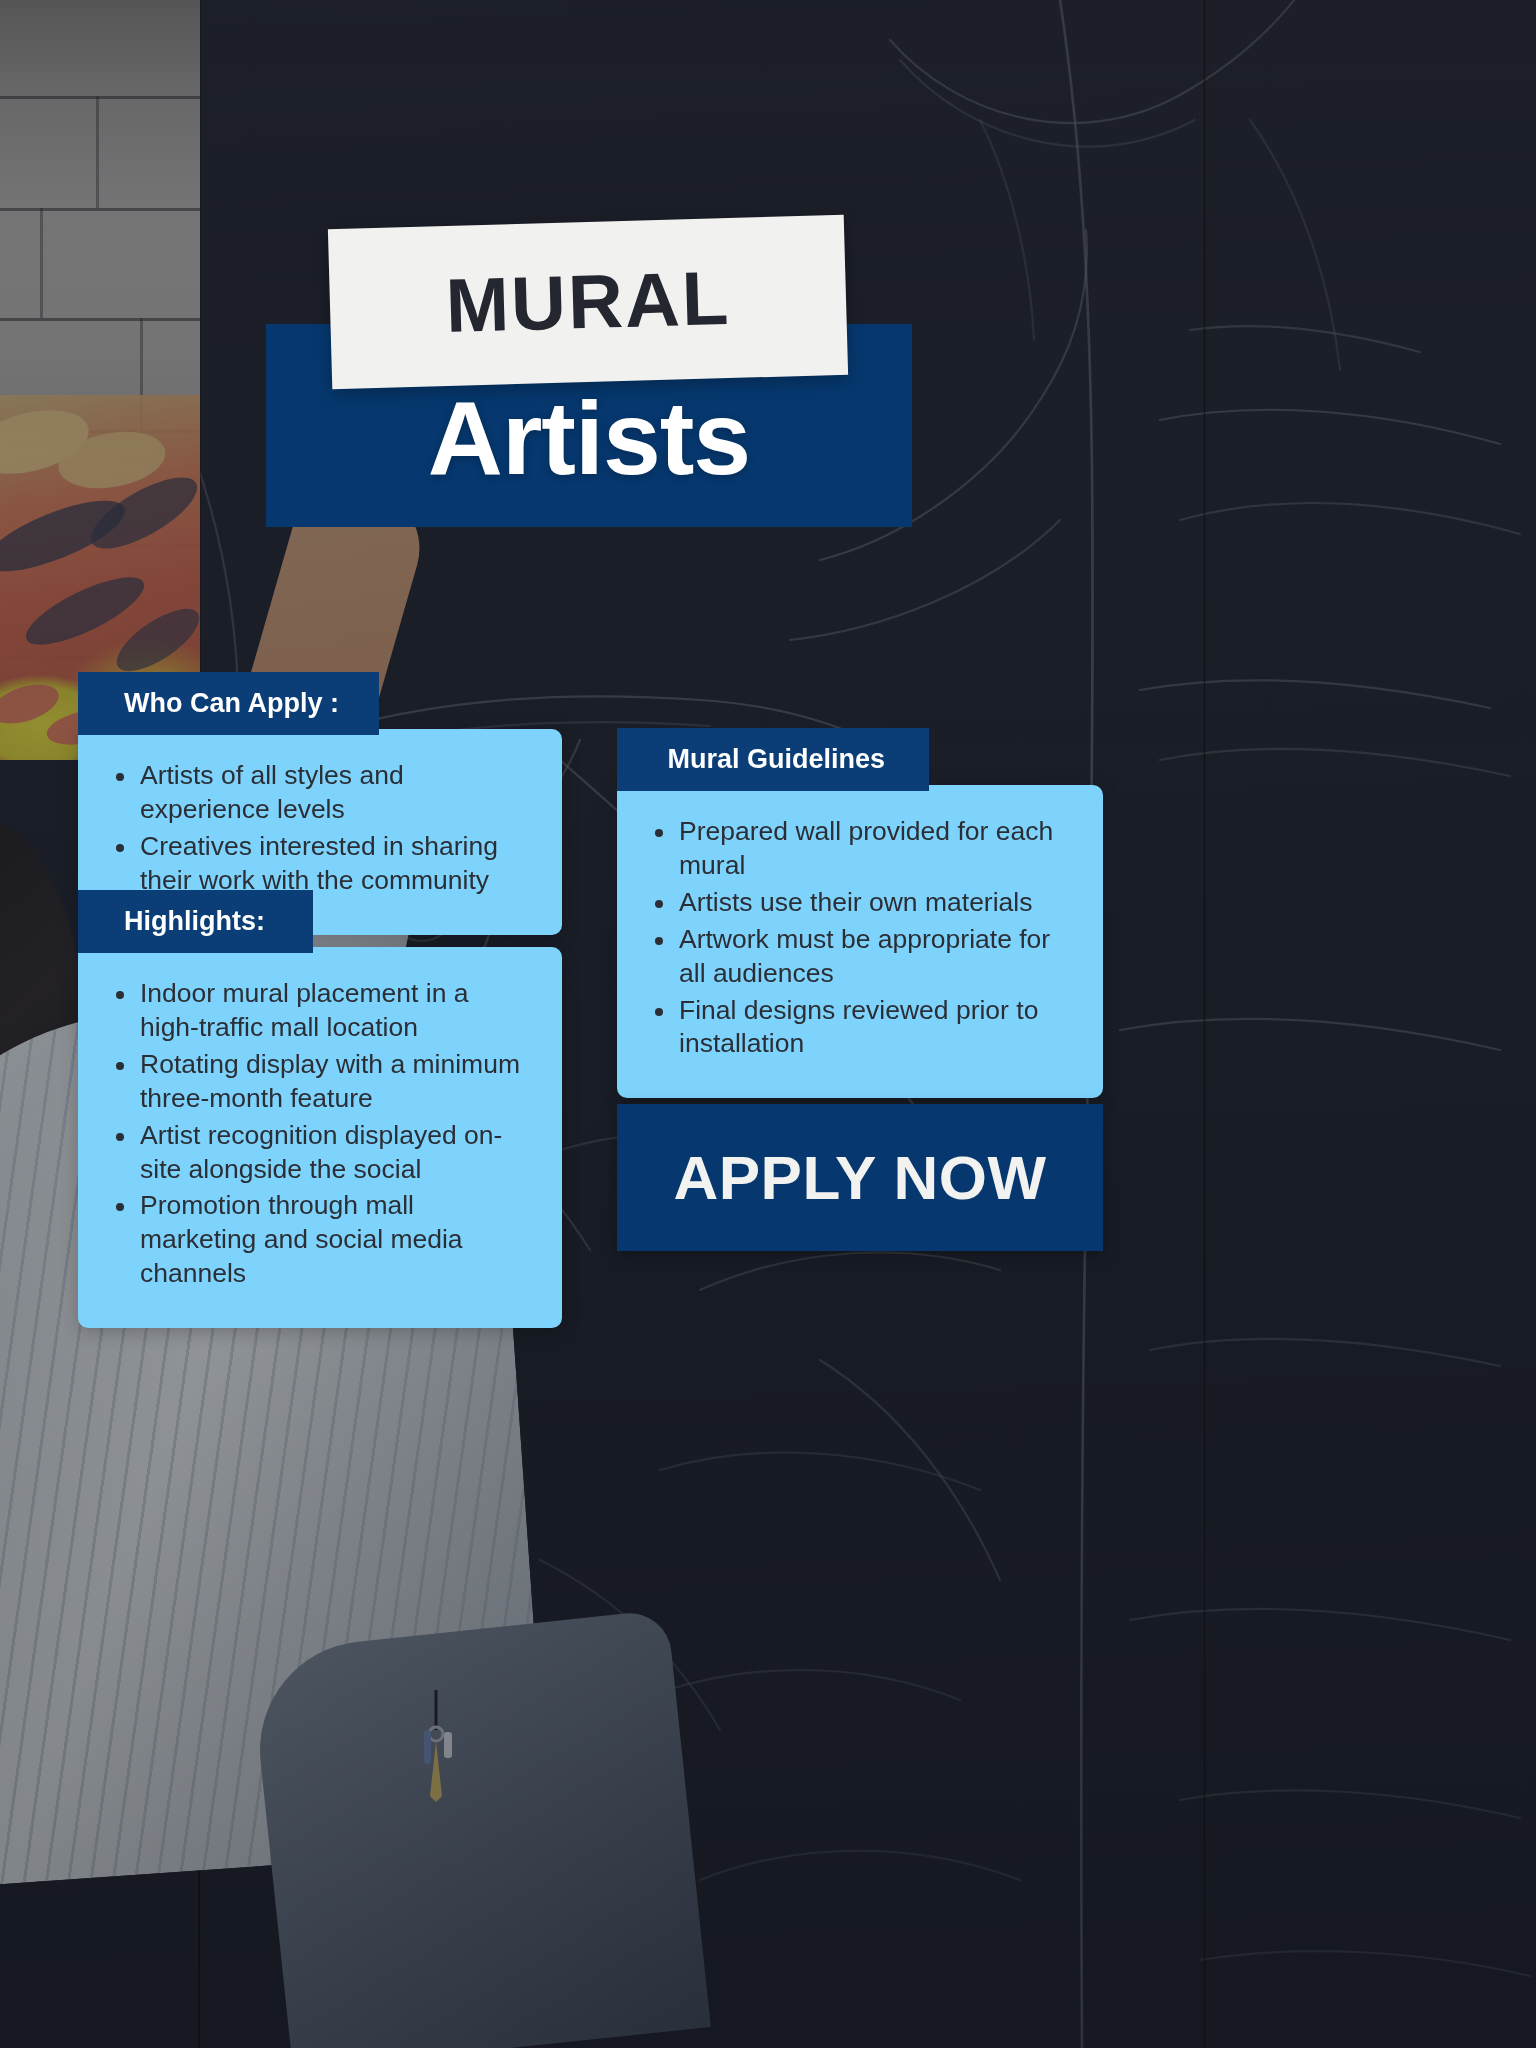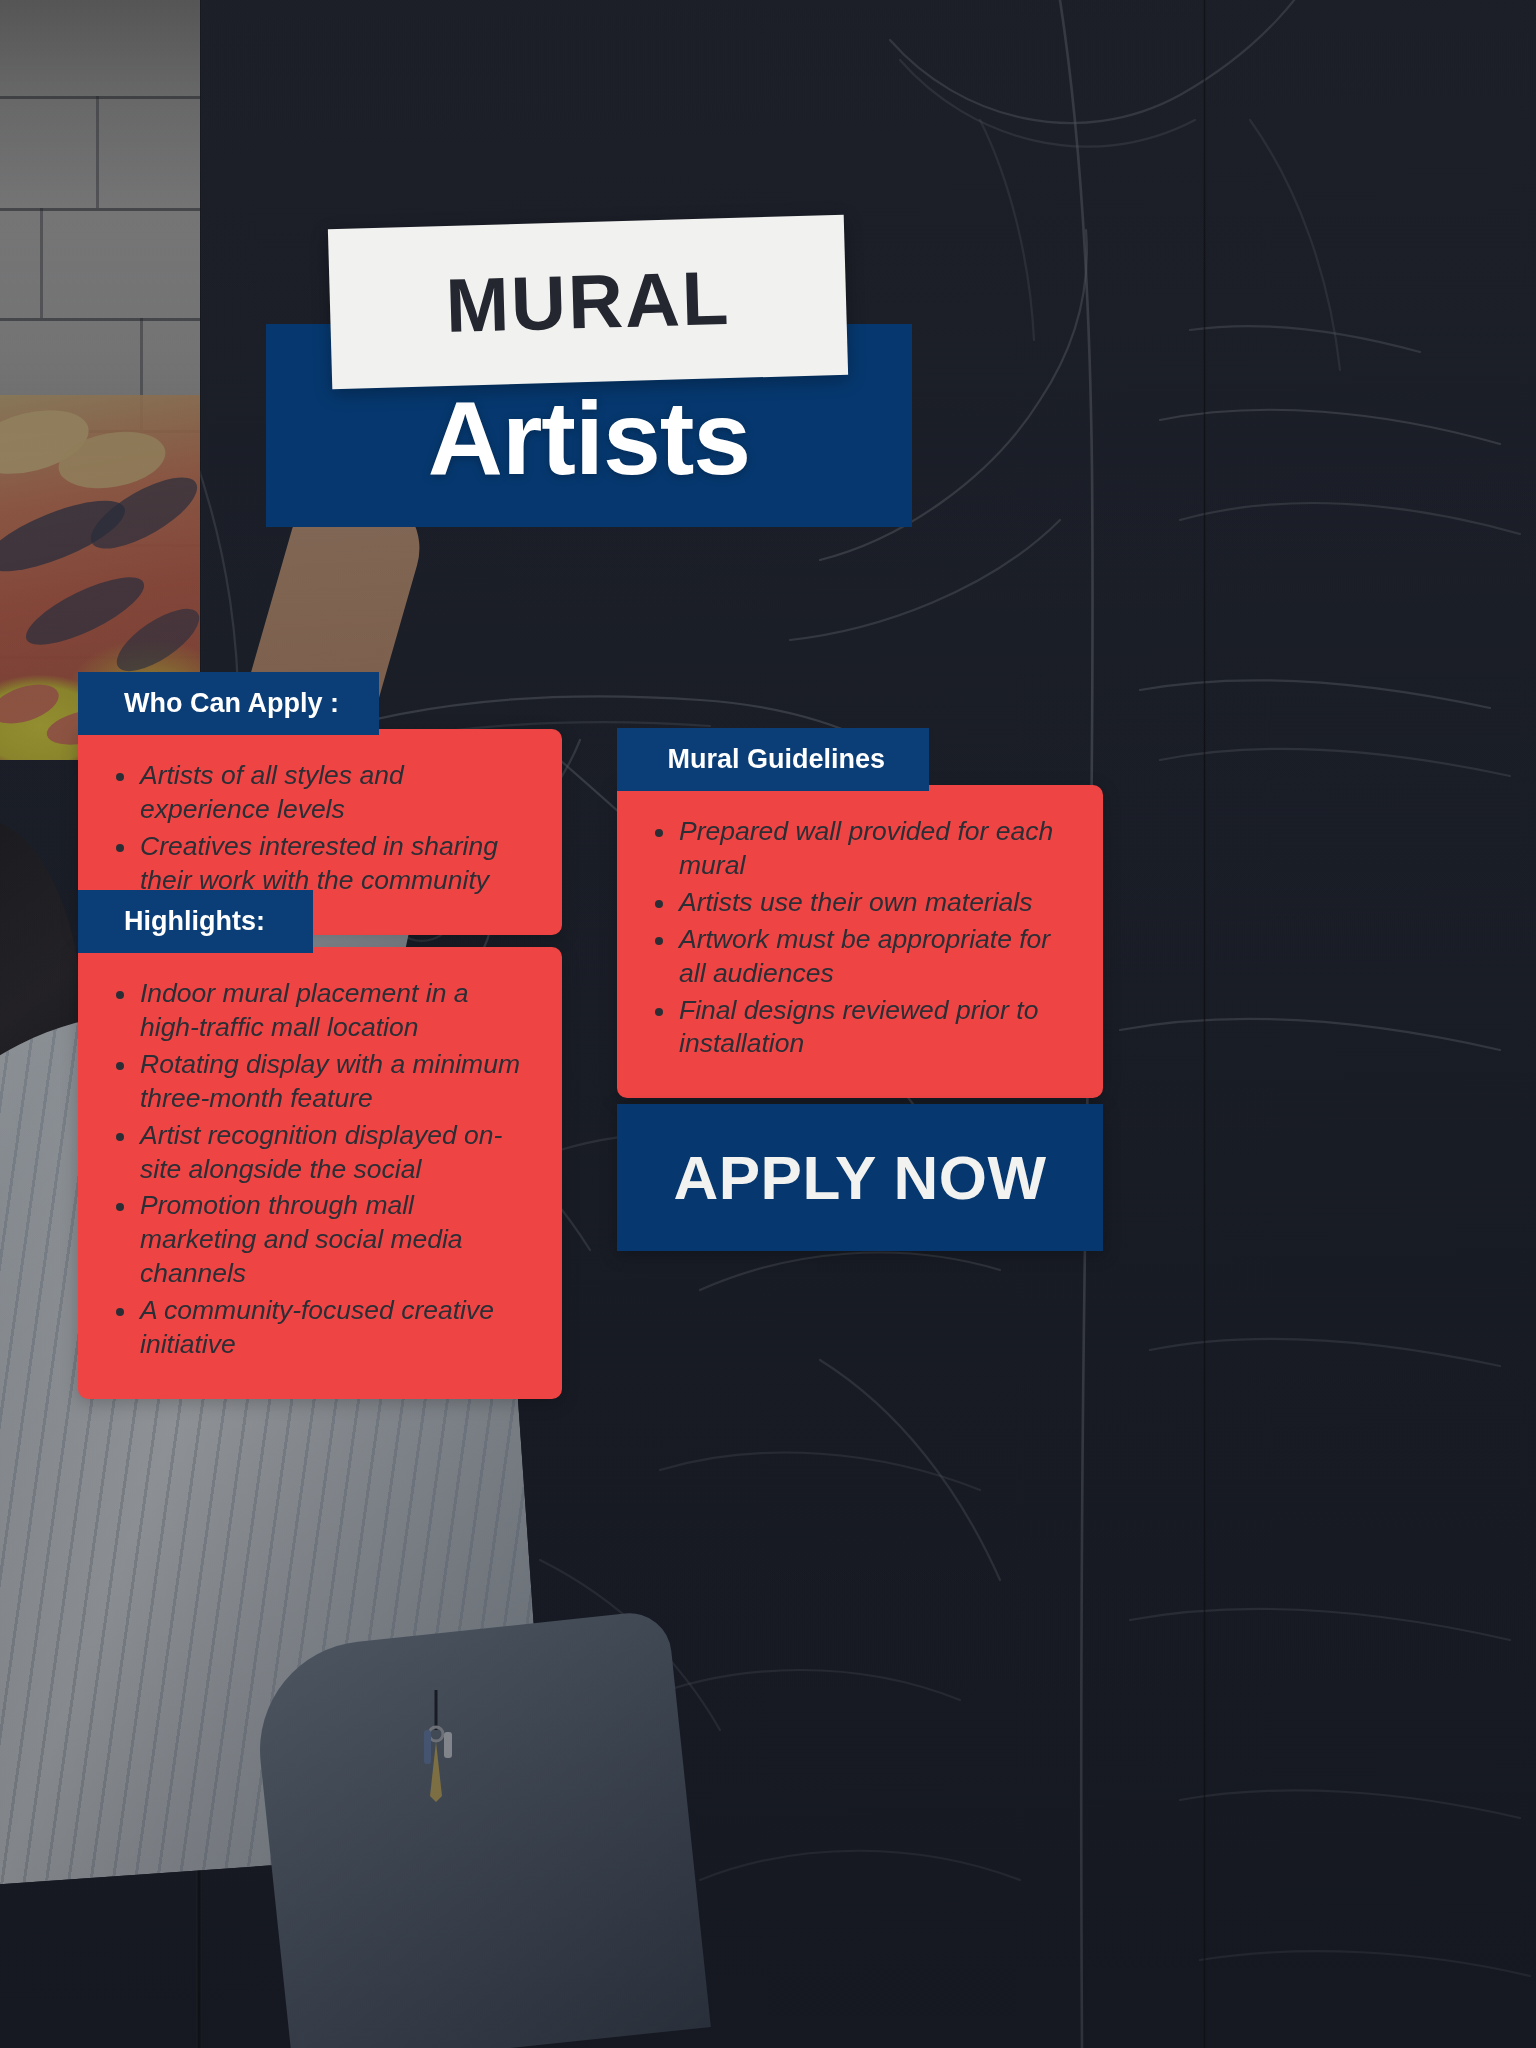--- a/index.html
+++ b/index.html
@@ -154,28 +154,27 @@
     font-weight:700;
     display:inline-flex;
     align-items:center;
     padding:18px 30px 18px 48px;
     z-index:2;
   }
   .card-tab.rounded { border-radius:0; }
   .card-tab.square  { border-radius:0; }
 
   .card-body {
-    background:#ef4444;
+    background:#7dd3fc;
     border-radius:4px;
     padding:30px 34px 34px 30px;
     margin-top:-6px;
     position:relative;
     z-index:1;
     box-shadow:0 4px 18px rgba(0,0,0,.22);
-    font-style:italic;
   }
   .card-body.rb { border-radius:0 10px 10px 10px; }
 
   .card-body ul { list-style:none; }
   .card-body li {
     position:relative;
     color:#2b2e35;
     font-size:26.5px;
     line-height:1.28;
     padding-left:32px;
@@ -337,21 +336,20 @@
   <div class="card" id="card-highlights">
     <div class="card-tab rounded">
       <span>Highlights:</span>
     </div>
     <div class="card-body rb">
       <ul>
         <li>Indoor mural placement in a high-traffic mall location</li>
         <li>Rotating display with a minimum three-month feature</li>
         <li>Artist recognition displayed on-site alongside the social</li>
         <li>Promotion through mall marketing and social media channels</li>
-        <li>A community-focused creative initiative</li>
       </ul>
     </div>
   </div>
 
   <div class="card" id="card-guidelines">
     <div class="card-tab square">
       <span>Mural Guidelines</span>
     </div>
     <div class="card-body rb">
       <ul>

